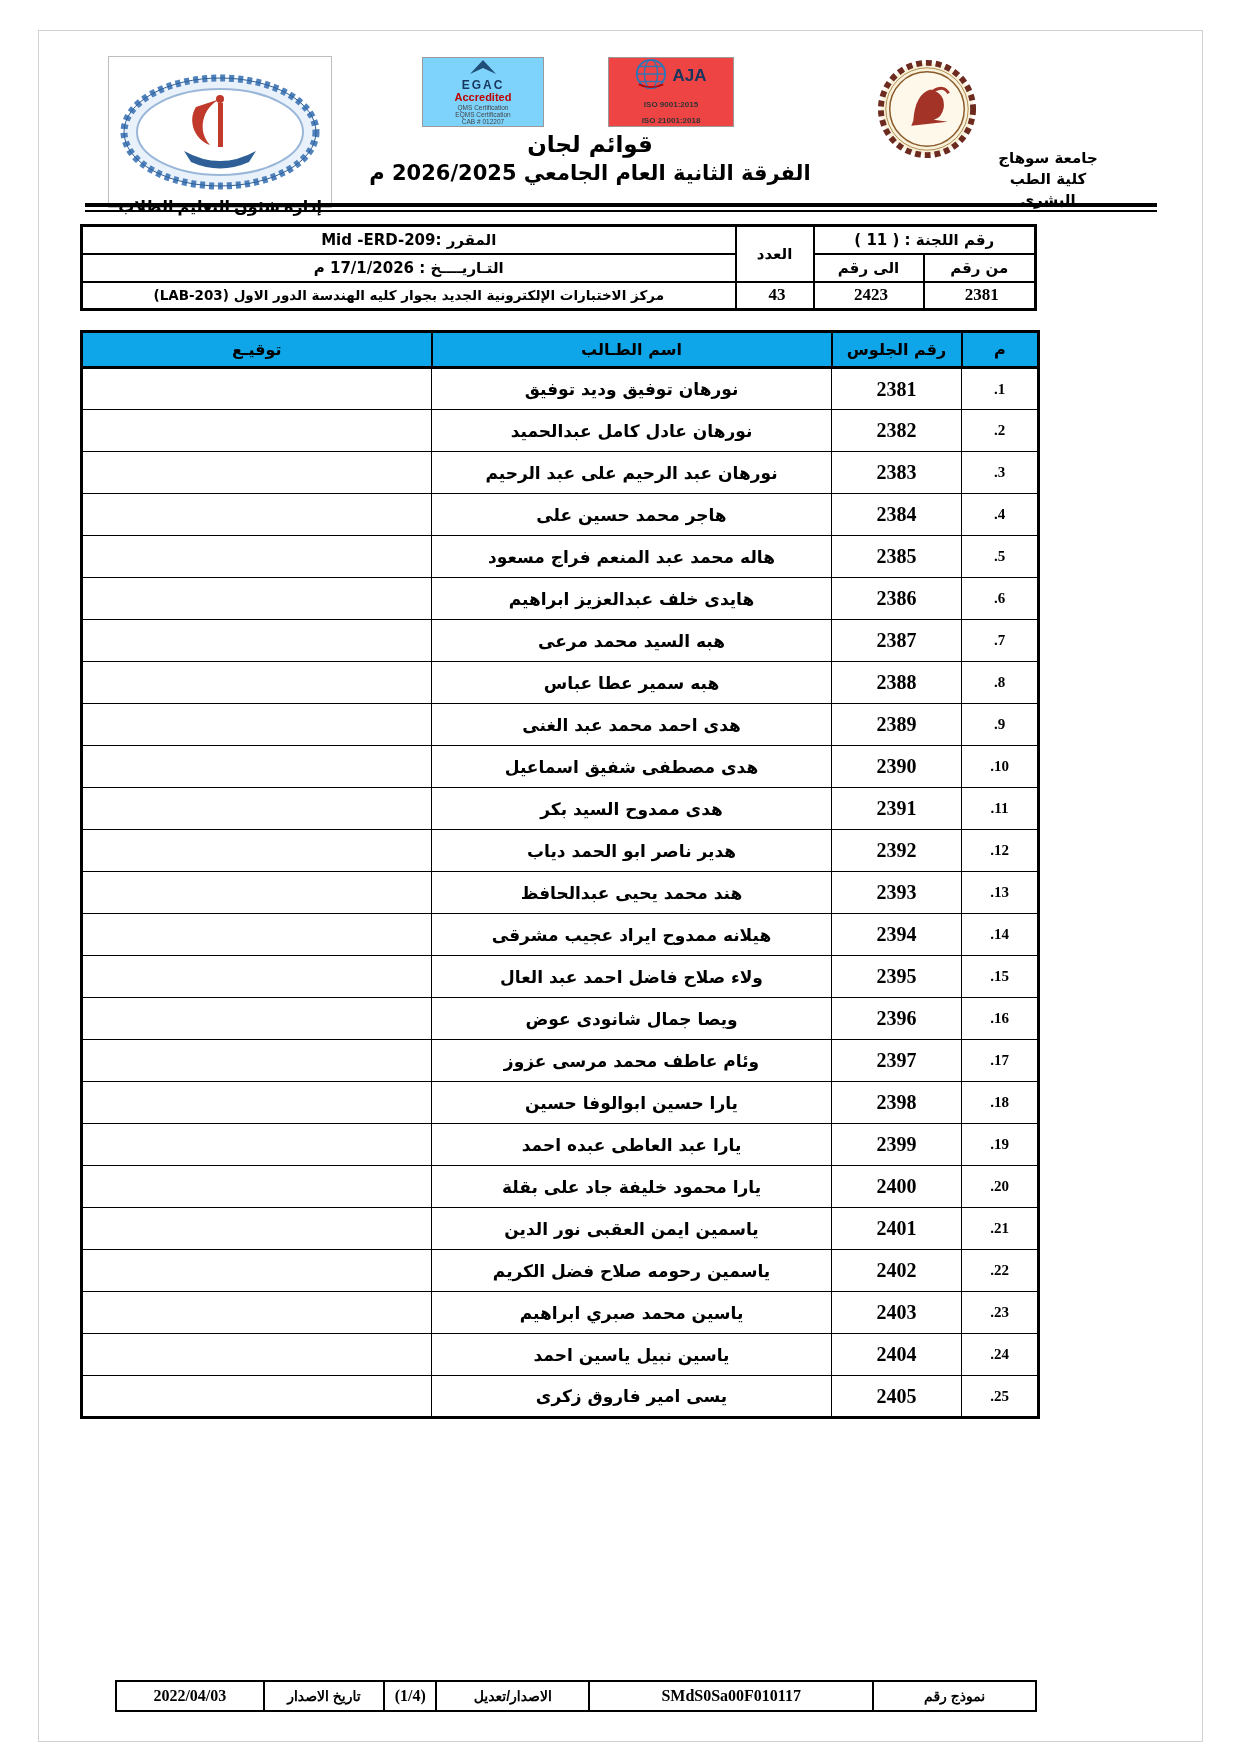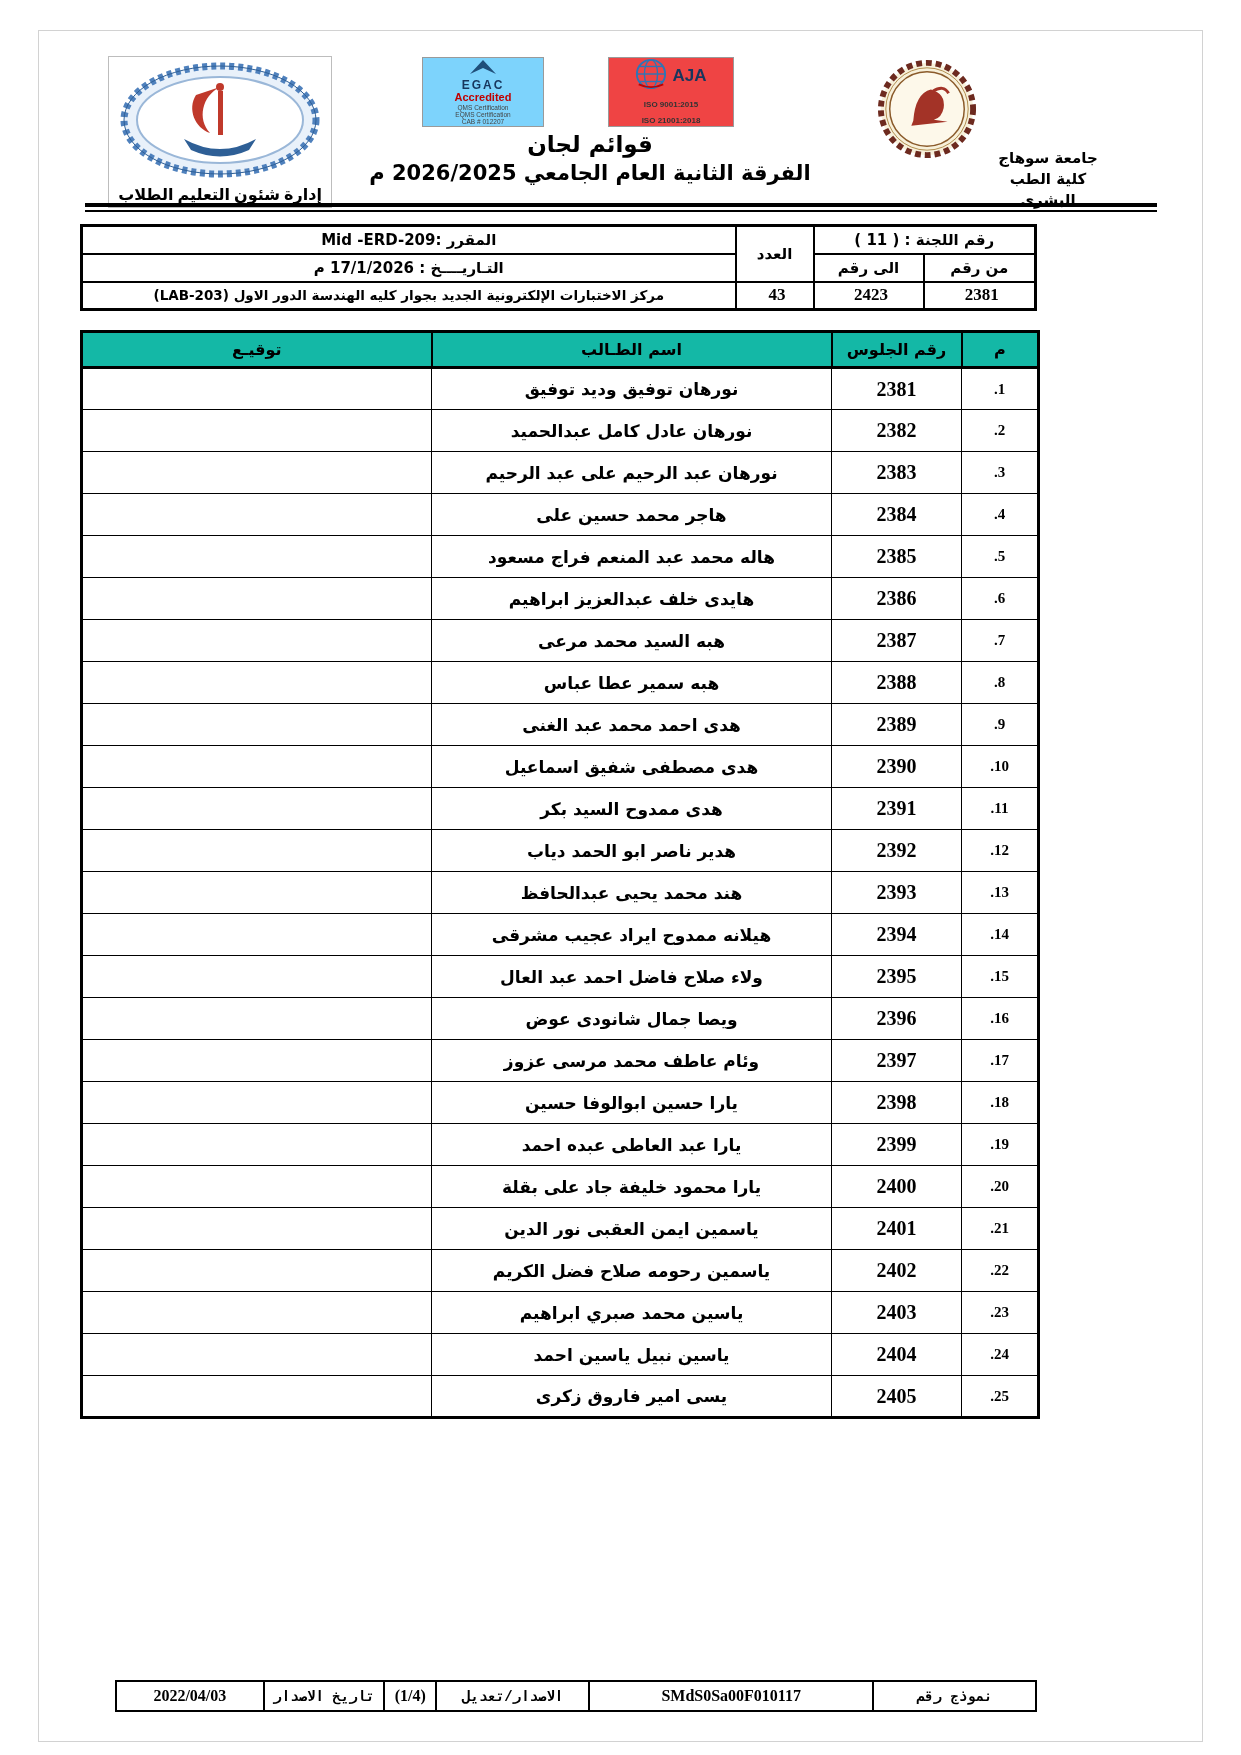--- a/index.html
+++ b/index.html
@@ -7,21 +7,21 @@
     width:1241px; height:1755px; background:#ffffff; color:#000;
     font-family:"Liberation Serif","DejaVu Sans",serif;
     overflow:hidden;
   }
   .page{ position:relative; width:1241px; height:1755px; direction:rtl; }
   .scan-border{ position:absolute; left:38px; top:30px; width:1165px; height:1712px;
     border:1px solid #d2d2d2; pointer-events:none; }
 
   
   .faculty-box{ position:absolute; left:108px; top:56px; width:224px; height:152px;
-    border:1px solid #bdbdbd; display:flex; flex-direction:column; align-items:center; padding-top:4px; background:#fff;}
+    border:1px solid #bdbdbd; display:flex; flex-direction:column; align-items:center; padding-top:16px; background:#fff;}
   .faculty-label{ font-weight:bold; font-size:16px; margin-top:2px; white-space:nowrap;}
 
   .egac-box{ position:absolute; left:422px; top:57px; width:122px; height:70px;
     border:1px solid #9a9a9a; display:flex; flex-direction:column; align-items:center;
     justify-content:center; direction:ltr; line-height:1.08; background:#7dd3fc;}
   .egac-name{ font-size:12px; font-weight:bold; color:#17365d; letter-spacing:2px; font-family:"Liberation Sans",sans-serif;}
   .egac-accredited{ font-size:11px; font-weight:bold; color:#c00000; font-family:"Liberation Sans",sans-serif;}
   .egac-tiny{ font-size:6.5px; color:#444; font-family:"Liberation Sans",sans-serif;}
 
   .aja-box{ position:absolute; left:608px; top:57px; width:126px; height:70px;
@@ -50,34 +50,34 @@
     font-weight:bold; padding:2px 4px; height:28px; font-size:15px;
     font-family:"DejaVu Sans",sans-serif;}
   .info-table .num{ font-size:17px; font-family:"Liberation Serif","DejaVu Sans",serif;padding-left:9px;}
   .info-table .loc{ font-size:13.5px; }
   .info-table .course{ font-size:15px; }
 
   
   .main-table{ position:absolute; left:80px; top:330px; width:957px;
     border-collapse:collapse; table-layout:fixed; border:3px solid #000; }
   .main-table th{ height:36px; border:2px solid #000; border-bottom:3px solid #000;
-    background:#14b8a6; font-size:16px; font-weight:bold; text-align:center;
+    background:#0ea5e9; font-size:16px; font-weight:bold; text-align:center;
     font-family:"DejaVu Sans",sans-serif;}
   .main-table td{ border:1.5px solid #000; height:42px; text-align:center; vertical-align:middle;}
   .cell-serial{ font-weight:bold; font-size:15px; direction:ltr;
     font-family:"Liberation Serif","DejaVu Sans",serif;}
   .cell-seat{ font-weight:bold; font-size:20px;
     font-family:"Liberation Serif","DejaVu Sans",serif;}
   .cell-name{ font-weight:bold; font-size:17px; font-family:"DejaVu Sans",sans-serif;}
 
   
   .footer-table{ position:absolute; left:115px; top:1680px; width:922px;
     border-collapse:collapse; table-layout:fixed; border:2px solid #000; }
   .footer-table td{ border:2px solid #000; height:30px; text-align:center;
-    font-weight:bold; font-size:14px; padding:0 4px; font-family:Liberation Mono, monospace;}
+    font-weight:bold; font-size:14px; padding:0 4px; font-family:Liberation Sans, sans-serif;}
   .footer-table .ltr{ direction:ltr; font-family:"Liberation Serif","DejaVu Sans",serif; font-size:16px;}
 </style>
 </head>
 <body>
 
 <div class="page">
   <div class="scan-border"></div>
 
   <div class="faculty-box">
     <span>

